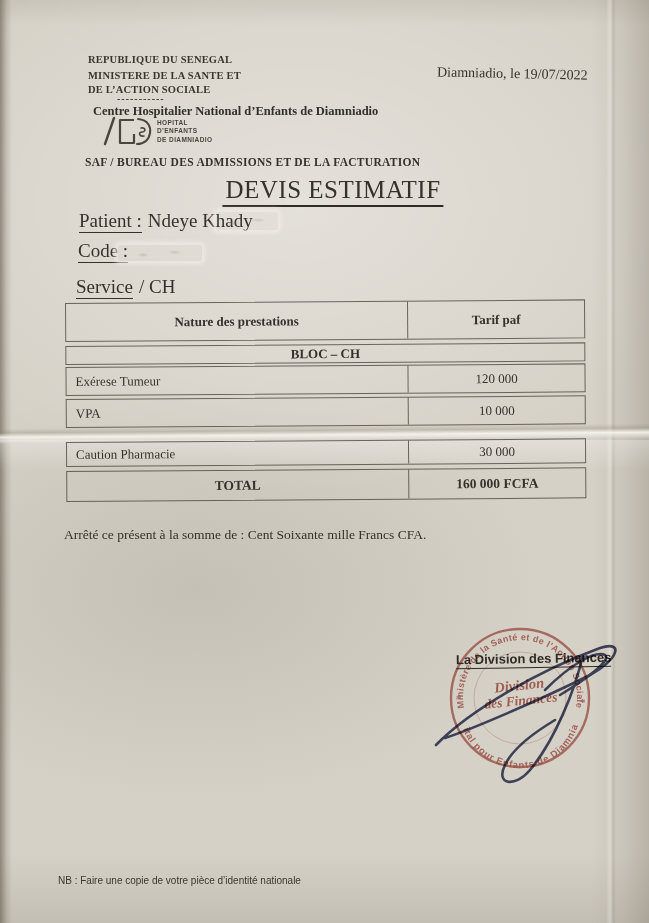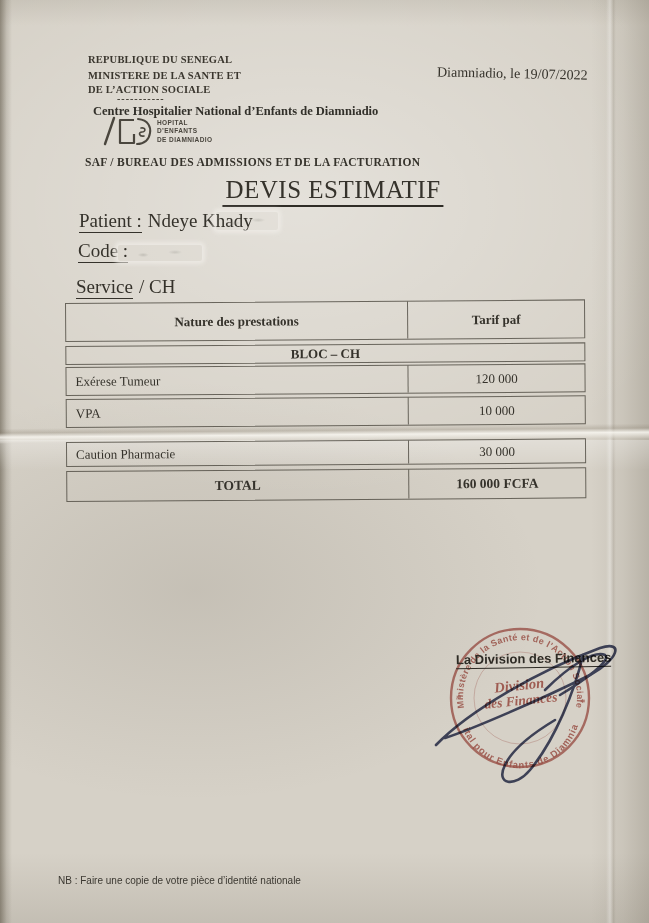--- a/index.html
+++ b/index.html
@@ -139,20 +139,21 @@
     <div class="trow h-r3">
       <div class="tc c1">Caution Pharmacie</div>
       <div class="tc c2">30 000</div>
     </div>
     <div class="trow h-tot bold">
       <div class="tc c1 center">TOTAL</div>
       <div class="tc c2">160 000 FCFA</div>
     </div>
   </div>
 
+  <div class="abs arrete" style="left:64px; top:527px;">Arrêté ce présent à la somme de : Cent Soixante mille Francs CFA.</div>
 
   <svg class="abs stamp-svg" style="left:420px; top:598px;" width="204" height="208" viewBox="0 0 204 208">
     <defs>
       <path id="arcTop" d="M 45 114 A 57 57 0 1 1 155 114"></path>
       <path id="arcBottom" d="M 42 128 A 61 61 0 0 0 158 128"></path>
     </defs>
     <circle cx="100" cy="100" r="69" fill="none" stroke="#b0544b" stroke-width="2.4" opacity="0.8"></circle>
     <circle cx="100" cy="100" r="46" fill="none" stroke="#b0544b" stroke-width="1" opacity="0.3"></circle>
     <text class="stamp-arc" font-size="9" fill="#b0544b" opacity="0.85" letter-spacing="0.4">
       <textPath href="#arcTop" startOffset="50%" text-anchor="middle">Ministère de la Santé et de l’Action Sociale</textPath>

